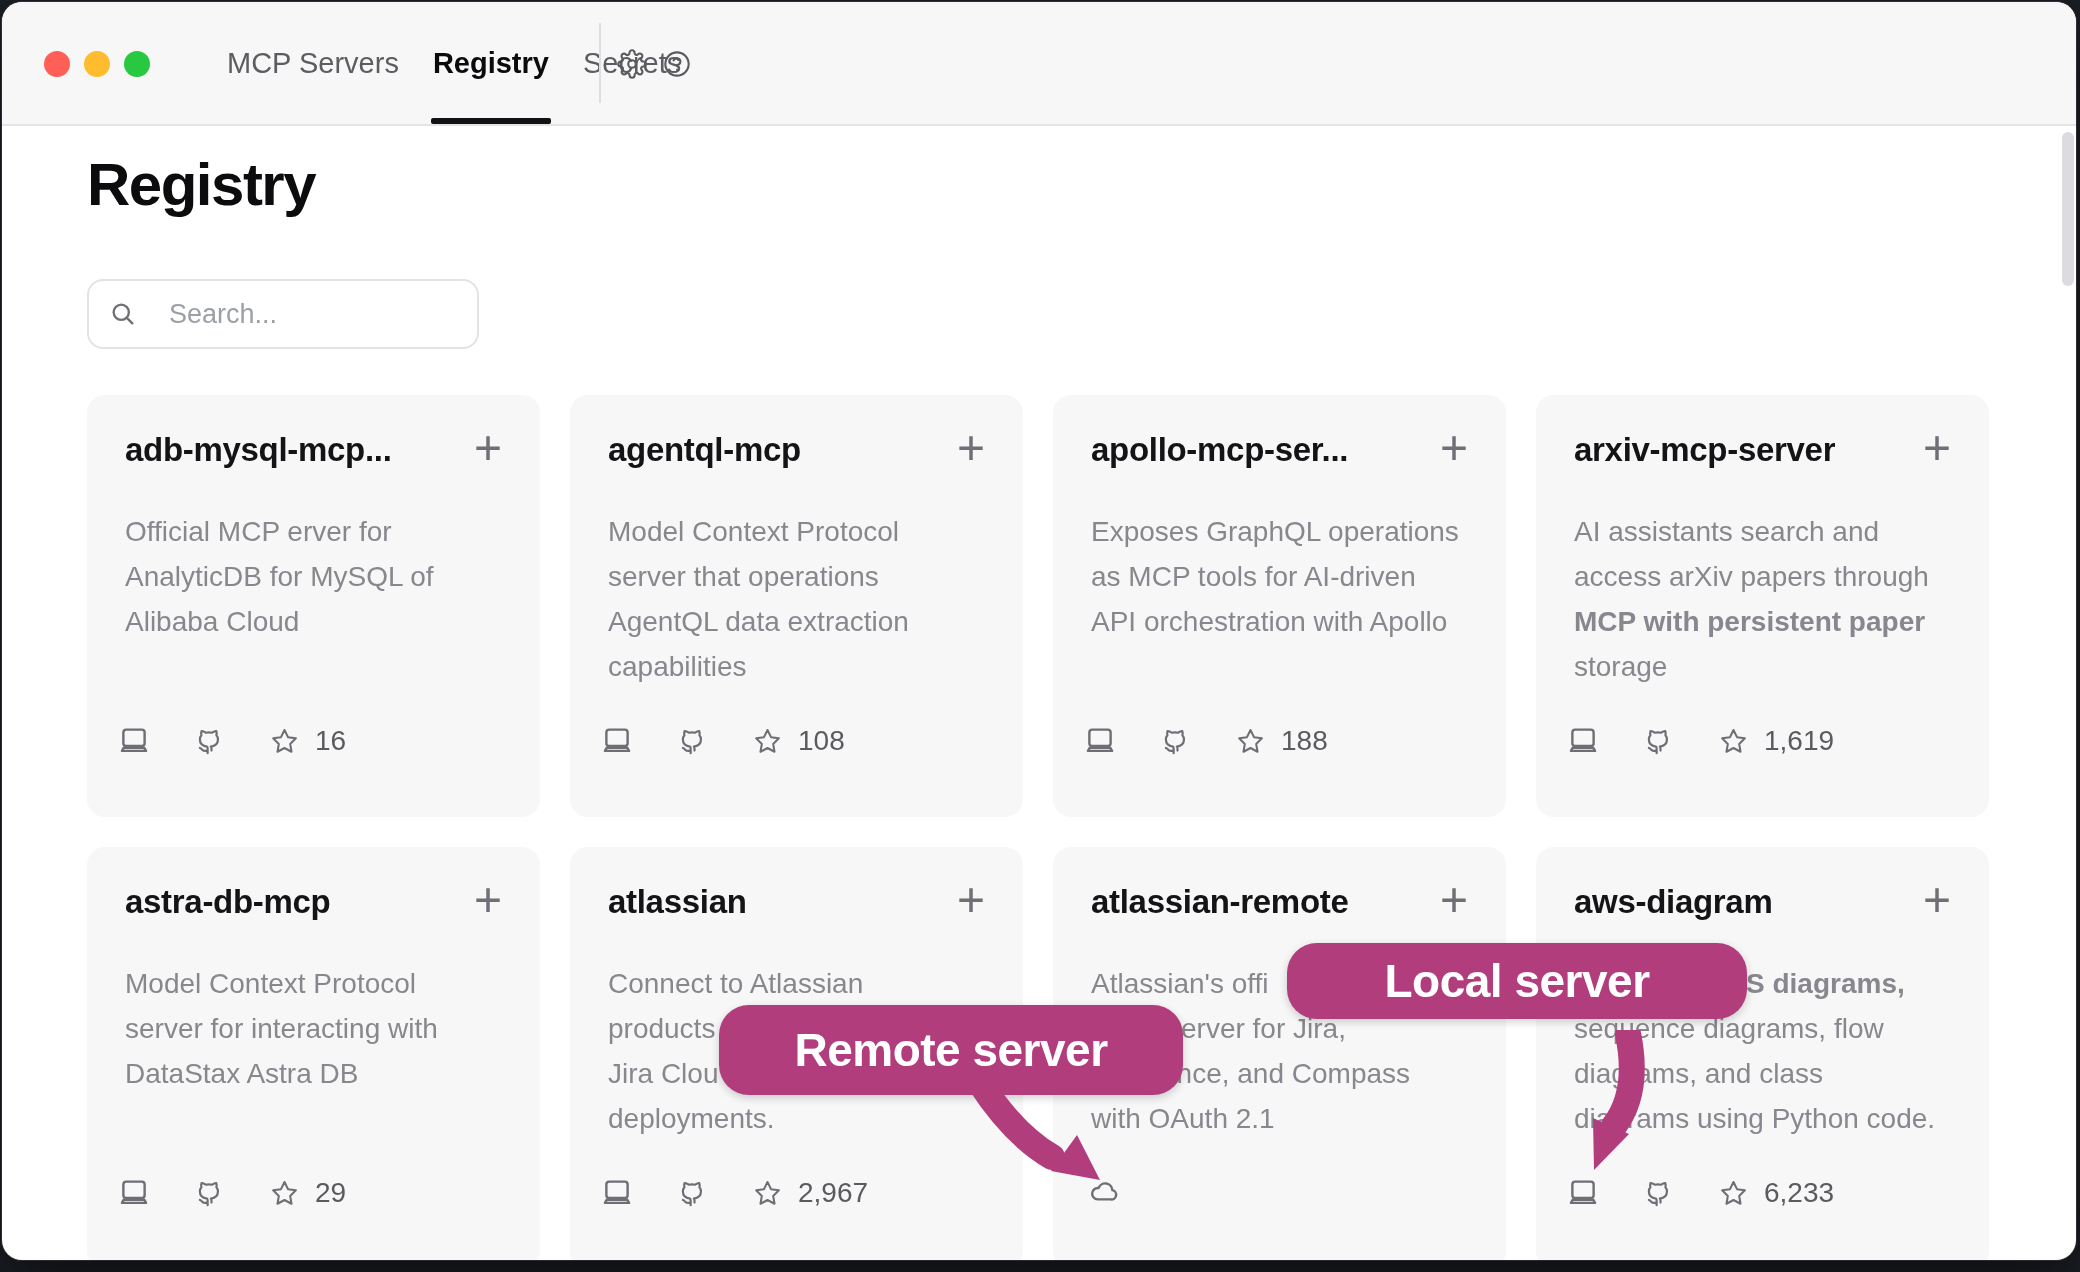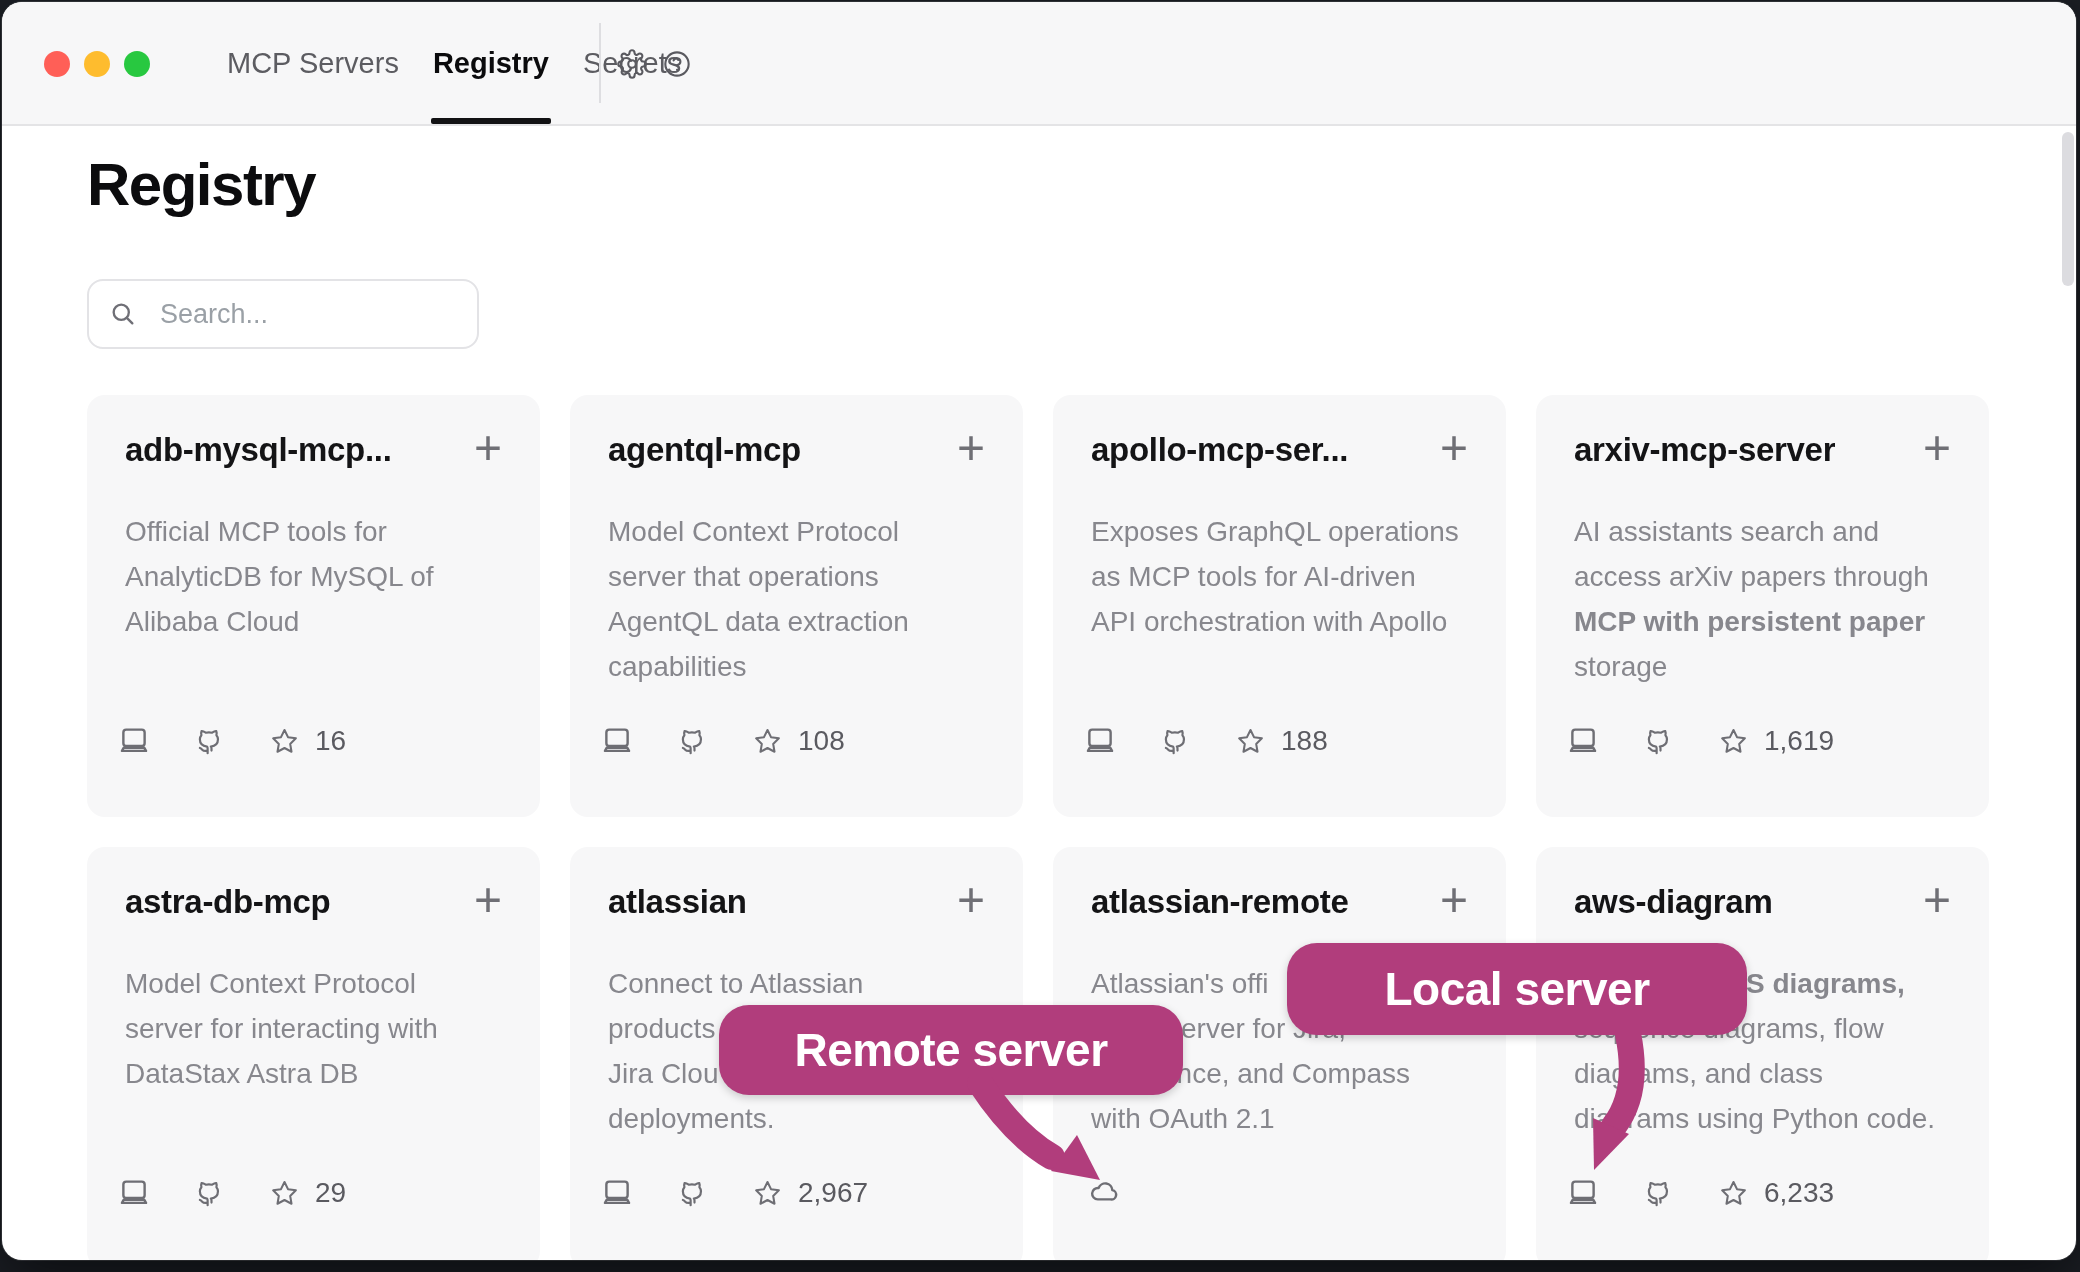--- a/index.html
+++ b/index.html
@@ -34,21 +34,21 @@
   #gear{left:615px;top:47px;}
   #help{left:661px;top:48px;}
   
   .page-title{
     position:absolute;left:85px;top:148px;margin:0;
     font-size:60px;font-weight:800;letter-spacing:-1.5px;color:#0c0c0e;z-index:2;
   }
   .search-box{
     position:absolute;left:85px;top:277px;width:392px;height:70px;box-sizing:border-box;
     border:2px solid #e3e3e6;border-radius:16px;background:#fff;
-    display:flex;align-items:center;padding-left:20px;gap:21px;z-index:2;
+    display:flex;align-items:center;padding-left:20px;gap:30px;z-index:2;
   }
   .search-box svg{color:#6f6f76;flex:0 0 auto;}
   .search-box input{
     border:none;outline:none;background:transparent;font-size:27px;width:300px;
     font-family:inherit;color:#2a2a2e;
   }
   .search-box input::placeholder{color:#9aa0a6;}
   
   .cards{
     position:absolute;left:85px;top:393px;width:1902px;z-index:1;
@@ -77,21 +77,21 @@
   .gap-a{margin-right:45px;} .gap-b{margin-right:43px;}
   .star-count{margin-left:16px;font-size:28px;color:#5a5a60;}
   
   .badge{
     position:absolute;z-index:5;display:flex;align-items:center;justify-content:center;
     background:var(--accent,#b13d7c);color:#ffffff;border-radius:30px;
     font-size:46px;font-weight:800;letter-spacing:-0.5px;
     box-shadow:0 3px 8px rgba(0,0,0,0.18);
   }
   #badge-remote{left:717px;top:1003px;width:464px;height:90px;}
-  #badge-local{left:1285px;top:941px;width:460px;height:92px;}
+  #badge-local{left:1285px;top:941px;width:460px;height:76px;}
   .arrow{position:absolute;z-index:5;}
   .arrow path{stroke:var(--accent,#b13d7c);stroke-width:26;fill:none;stroke-linecap:round;}
   .arrow polygon{fill:var(--accent,#b13d7c);}
   #arrow-remote{left:950px;top:1075px;}
   #arrow-local{left:1540px;top:1028px;}
   
   .scroll-thumb{
     position:absolute;left:2060px;top:130px;width:12px;height:154px;border-radius:6px;
     background:#dcdce0;z-index:6;
   }
@@ -137,21 +137,21 @@
     <input type="text" placeholder="Search..." style="">
   </div>
 
   <div class="cards" id="cards-grid">
   <article class="card">
     <div class="card-head">
       <h3 class="card-title">adb-mysql-mcp...</h3>
       <button class="add-btn">+</button>
     </div>
     <div class="card-desc">
-          <div class="line" style="padding-left: 0px;">Official MCP tools for</div>
+          <div class="line" style="padding-left: 0px;">Official MCP erver for</div>
           <div class="line" style="padding-left: 0px;">AnalyticDB for MySQL of</div>
           <div class="line" style="padding-left: 0px;">Alibaba Cloud</div>
         </div>
     <div class="card-footer">
           <span class="f-icon gap-a">
             <svg width="34" height="34" viewBox="0 0 24 24" fill="none" stroke="currentColor" stroke-width="1.7" stroke-linecap="round" stroke-linejoin="round">
               <rect x="4.5" y="4" width="15" height="11.5" rx="2"></rect>
               <path d="M3.5 19 h17 l-1.2 -2.2 h-14.6 z"></path>
             </svg>
           </span>

